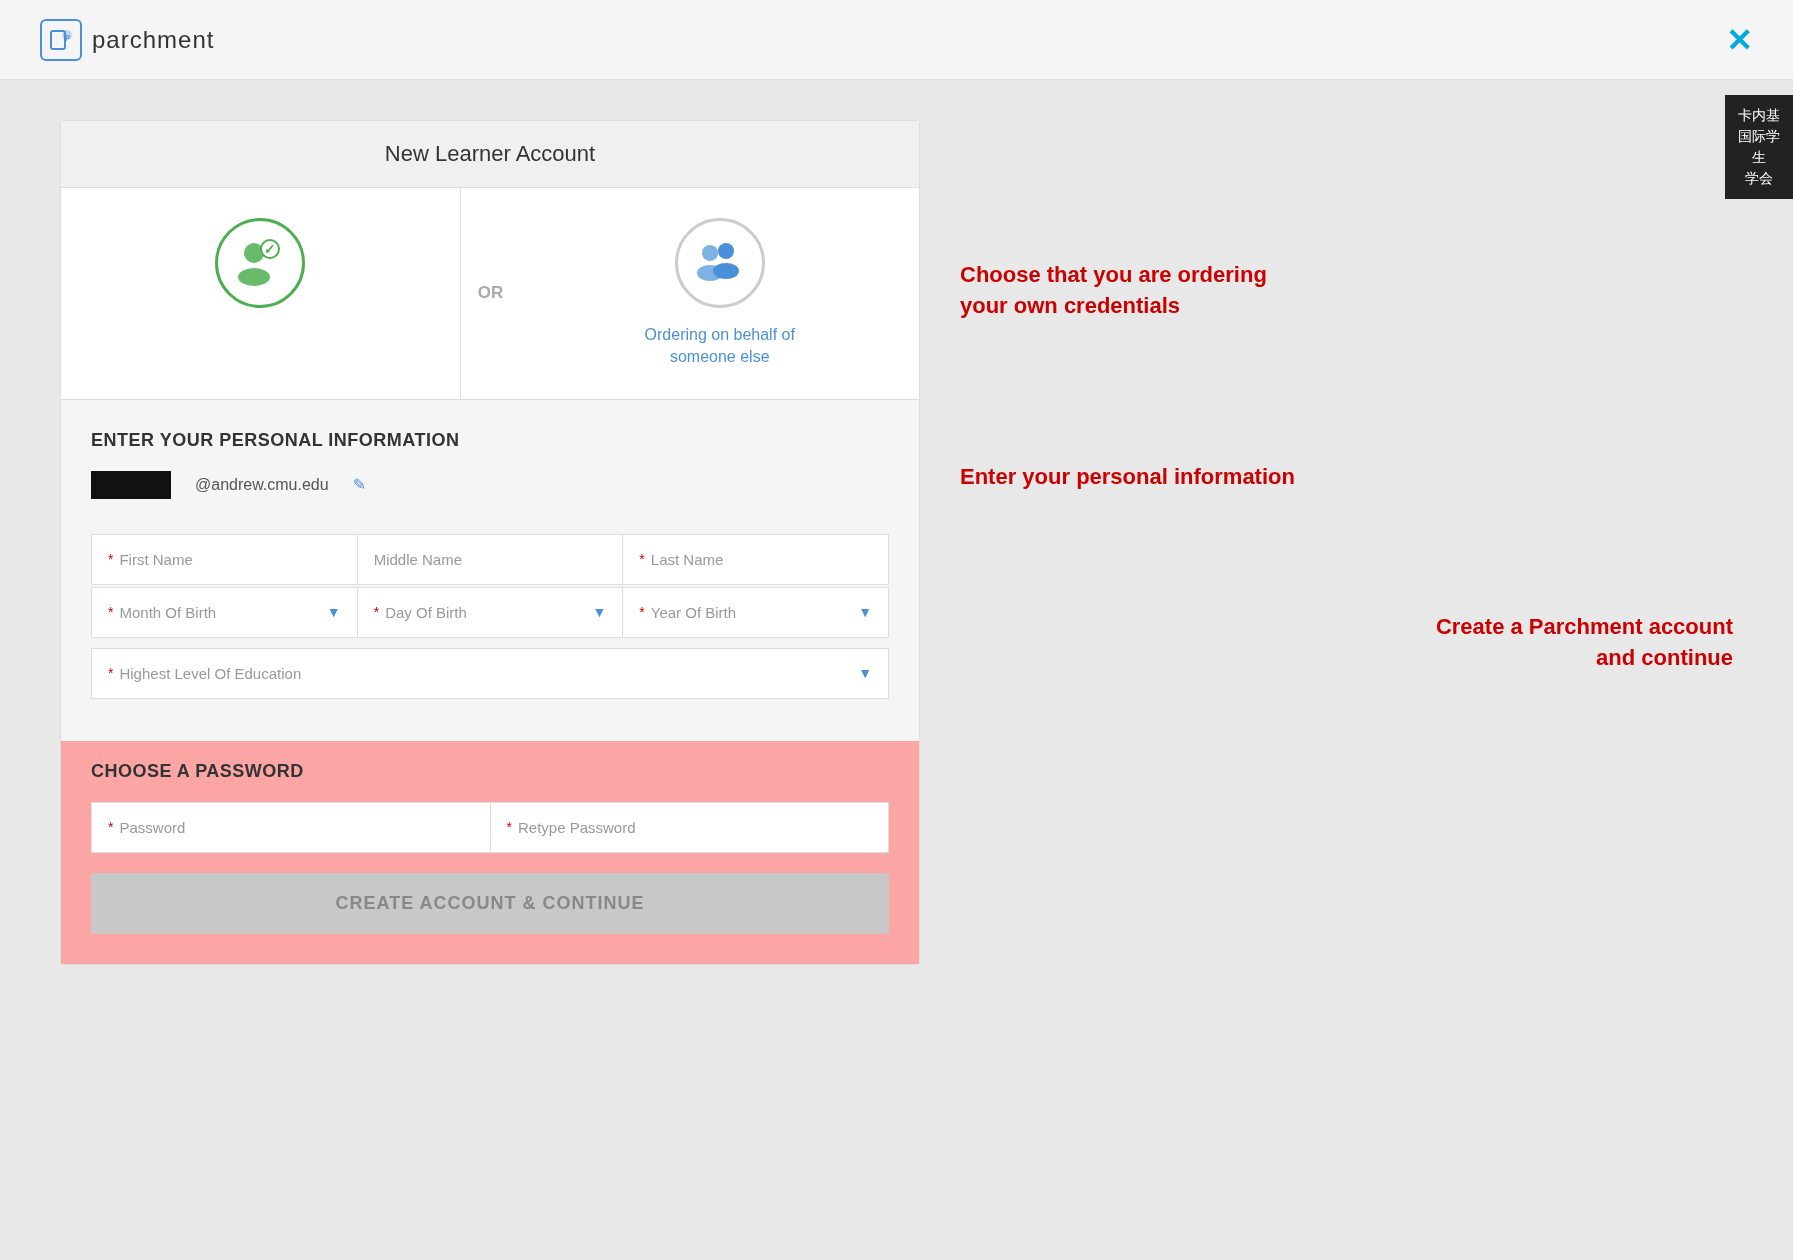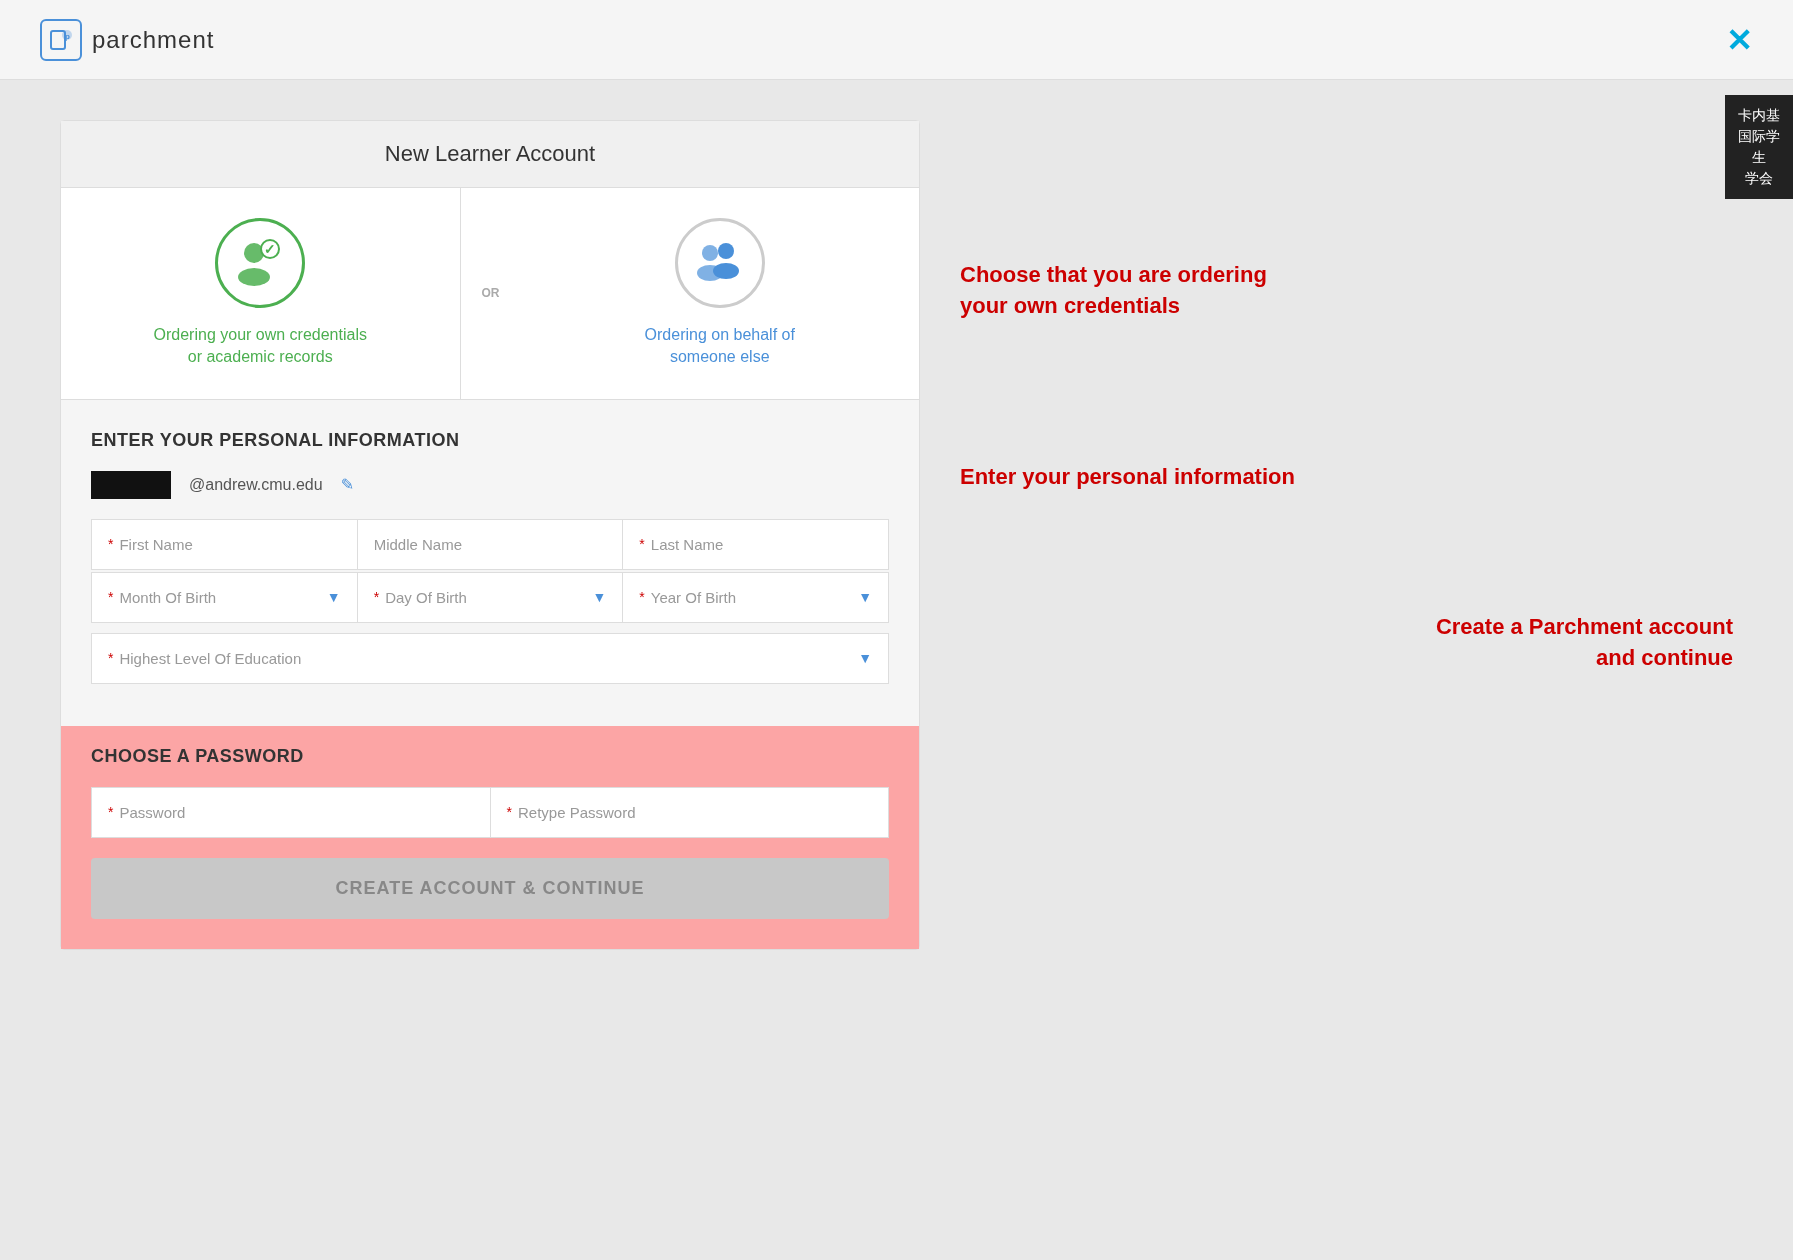--- a/index.html
+++ b/index.html
@@ -119,42 +119,42 @@
     }
     .option-label.unselected {
       color: #4a90d9;
     }
     .or-divider {
       display: flex;
       align-items: center;
       justify-content: center;
       padding: 30px 0;
       color: #aaa;
-      font-size: 12px;
+      font-size: 17px;
       font-weight: bold;
       min-width: 60px;
     }
 
     
     .personal-info-section {
       background: #f5f5f5;
       padding: 30px 30px 40px 30px;
     }
     .section-title {
       font-size: 18px;
       font-weight: bold;
       color: #333;
       margin-bottom: 20px;
       letter-spacing: 0.5px;
     }
     .email-row {
       display: flex;
       align-items: center;
-      gap: 18px;
-      margin-bottom: 20px;
+      gap: 24px;
+      margin-bottom: 35px;
     }
     .email-black-box {
       background: #111;
       width: 80px;
       height: 28px;
       display: inline-block;
     }
     .email-suffix {
       color: #555;
       font-size: 16px;
@@ -316,21 +316,20 @@
 
       <div class="option-item">
         <div class="option-icon-wrap selected">
           <svg width="56" height="56" viewBox="0 0 56 56">
             <circle cx="22" cy="18" r="10" fill="#4caf50" opacity="0.85"></circle>
             <ellipse cx="22" cy="42" rx="16" ry="9" fill="#4caf50" opacity="0.85"></ellipse>
             <circle cx="38" cy="14" r="9" fill="white" stroke="#4caf50" stroke-width="2"></circle>
             <text x="32" y="19" font-size="14" fill="#4caf50" font-weight="bold">✓</text>
           </svg>
         </div>
-        <span class="option-label selected">Ordering your own credentials<br>or academic records</span>
       </div>
 
       <div class="or-divider">OR</div>
 
       <div class="option-item">
         <div class="option-icon-wrap unselected">
           <svg width="56" height="56" viewBox="0 0 56 56">
             <circle cx="18" cy="18" r="8" fill="#4a90d9" opacity="0.7"></circle>
             <ellipse cx="18" cy="38" rx="13" ry="8" fill="#4a90d9" opacity="0.7"></ellipse>
             <circle cx="34" cy="16" r="8" fill="#4a90d9"></circle>

